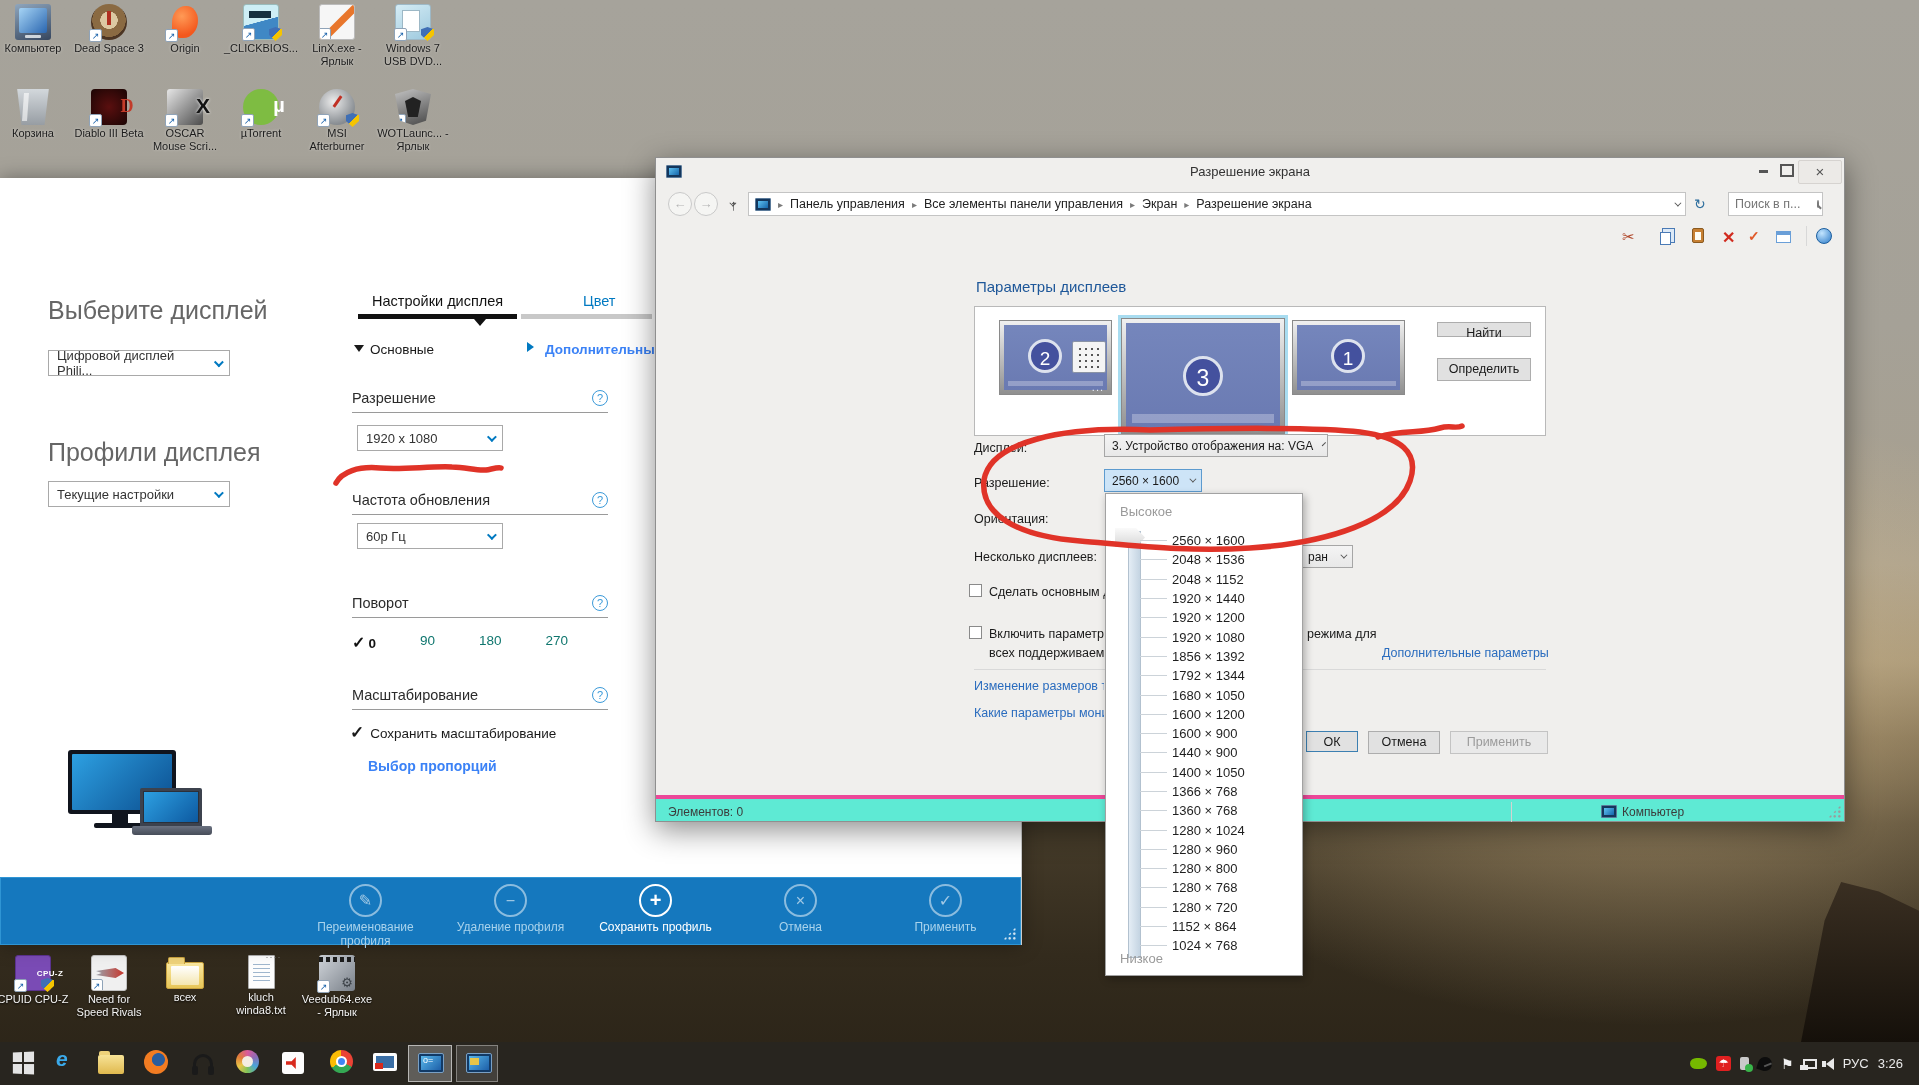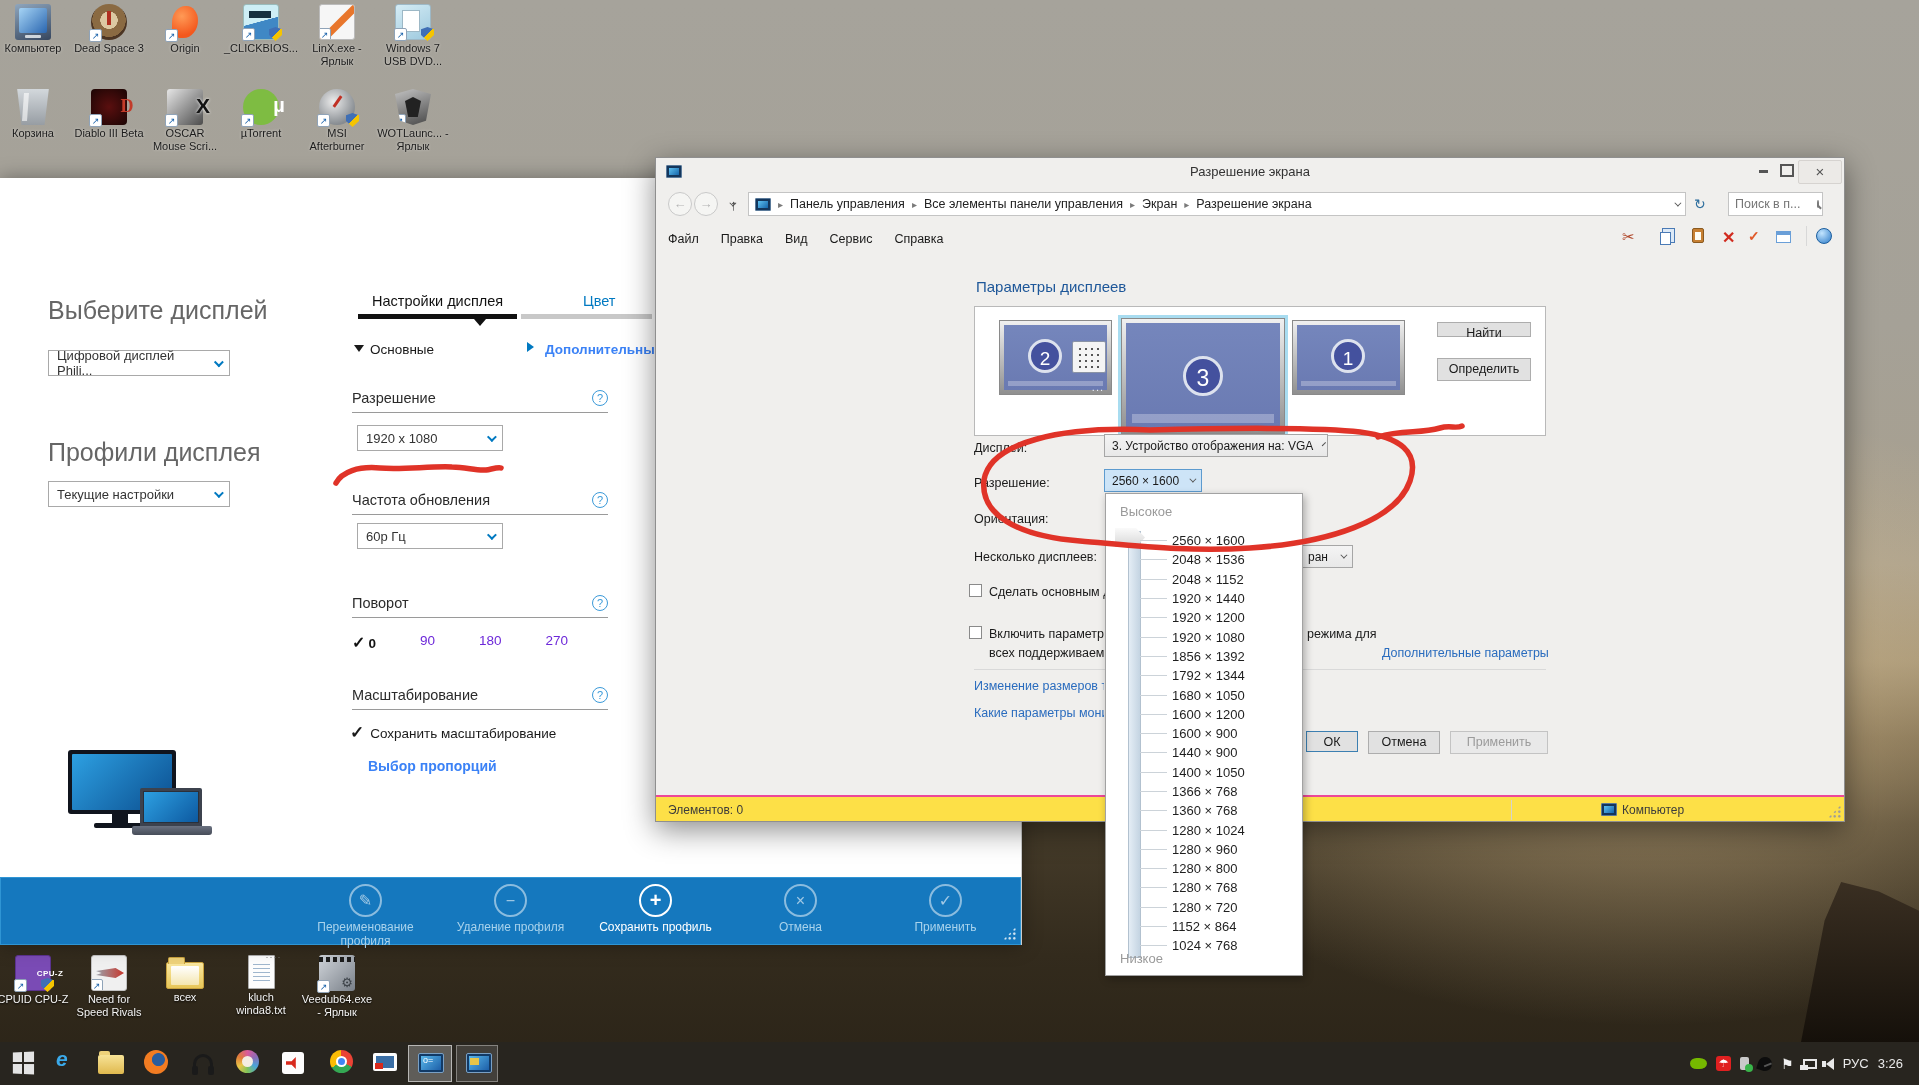--- a/index.html
+++ b/index.html
@@ -96,21 +96,21 @@
   .tri { display:inline-block; width:0; height:0; vertical-align:2px; margin-right:6px; }
   .tri-down { border:5px solid transparent; border-top:7px solid #1a1a1a; vertical-align:-3px;}
   .tri-right { border:5px solid transparent; border-left:7px solid #0079c1; }
   .ilink { color:#3b82f6; cursor:pointer;font-weight:bold; }
   .ifield { position:absolute; width:256px; border-bottom:1px solid #9a9a9a; padding-bottom:6px;
             display:flex; justify-content:space-between; align-items:flex-end; font-size:14.5px; color:#2b2b2b; }
   .help { width:16px; height:16px; border:1.5px solid #3b9ad9; border-radius:50%; color:#3b9ad9; font-size:11px;
           text-align:center; line-height:14px; cursor:pointer; }
   .help::before { content:"?"; }
   .rot { position:absolute; display:flex; gap:44px; font-size:13.5px; }
-  .rot span { color:#6d28d9; cursor:pointer; }
+  .rot span { color:#0f766e; cursor:pointer; }
   .rot span:first-of-type { color:#111; font-weight:bold; }
   .rot span:first-of-type::before { content:"✓"; font-size:16px; margin-right:3px; }
   .checkline { position:absolute; font-size:13.5px; color:#1a1a1a; }
   .checkline::before { content:"✓"; font-size:17px; font-weight:bold; margin-right:6px; }
 
   .intel-graphic { position:absolute; left:68px; top:572px; width:160px; height:100px; }
   .ig-mon { position:absolute; left:0; top:0; width:108px; height:64px; background:#10141d; border-radius:3px; }
   .ig-mon::before { content:""; position:absolute; inset:4px; background:linear-gradient(135deg,#2da0e2,#0b4e8f); border-radius:1px; }
   .ig-stand { position:absolute; left:44px; top:64px; width:16px; height:9px; background:#10141d; }
   .ig-base { position:absolute; left:26px; top:73px; width:56px; height:5px; background:#10141d; border-radius:2px; }
@@ -189,21 +189,21 @@
   .win-btn-disabled { color:#9b9b9b; background:#e9e9e9; border-color:#c3c3c3; cursor:default; }
 
   .frm-label { position:absolute; font-size:12.5px; color:#1a1a1a; }
   .combo { position:absolute; height:23px; background:linear-gradient(#f4f4f4,#e8e8e8); border:1px solid #a6a6a6;
            display:flex; align-items:center; justify-content:space-between; padding:0 7px; font-size:12px; cursor:pointer; overflow:hidden; white-space:nowrap; }
   .combo-focus { background:#cde4f7; border-color:#5d9bcf; }
   .checkbox { position:absolute; width:13px; height:13px; background:#fff; border:1px solid #8a8a8a; cursor:pointer; }
   .dlg-link { position:absolute; font-size:12.5px; color:#2a6cbe; cursor:pointer; white-space:nowrap; overflow:hidden; }
   .dlg-sep { position:absolute; height:1px; background:#d9d9d9; }
 
-  .statusbar { position:absolute; left:0; bottom:0; width:100%; height:26px; background:#fde047; border-top:2px solid #ec4899; }
+  .statusbar { position:absolute; left:0; bottom:0; width:100%; height:26px; background:#5eead4; border-top:4px solid #ec4899; }
   .status-sep { position:absolute; top:3px; width:1px; height:20px; background:#d4d2d0; }
 
   
   .res-list { position:absolute; left:449px; top:335px; width:198px; height:483px; background:#fff;
               border:1px solid #a2a2a2; box-shadow:2px 3px 8px rgba(0,0,0,.3); z-index:30; }
   .res-cap { position:absolute; left:14px; font-size:13px; color:#9a9a9a; }
   .res-track { position:absolute; left:22px; top:37px; width:13px; height:427px;
                background:linear-gradient(90deg,#e4edf5,#c4d4e2); border:1px solid #b2c1cf; }
   .res-thumb { position:absolute; left:9px; top:34px; width:30px; height:19px; background:linear-gradient(#fafafa,#d6d6d6);
                clip-path:polygon(0 0,70% 0,100% 50%,70% 100%,0 100%); filter:drop-shadow(0 0 1px #8a8a8a); cursor:pointer; }
@@ -509,30 +509,20 @@
           <span class="crumb">Разрешение экрана</span>
         </span>
       <span class="chev chev-d addr-chev"></span>
     </div>
     <div class="refresh">↻</div>
     <div class="search-field">
       <input placeholder="Поиск в п..." style="">
       <span class="mag"></span>
     </div>
 
-    <div class="menubar">
-      <span style="position:absolute;display:flex;gap:22px;left:12px;top:4px;">
-
-      <span class="menu-item" style="position:relative;">Файл</span>
-          <span class="menu-item" style="position:relative;">Правка</span>
-          <span class="menu-item" style="position:relative;">Вид</span>
-          <span class="menu-item" style="position:relative;">Сервис</span>
-          <span class="menu-item" style="position:relative;">Справка</span>
-        </span>
-    </div>
     <span class="mi mi-scissors" style="left:966px;">✂</span>
     <span class="mi mi-copy" style="left:1004px;"></span>
     <span class="mi mi-clip" style="left:1036px;"></span>
     <span class="mi mi-x" style="left:1066px;">✕</span>
     <span class="mi mi-check" style="left:1092px;">✓</span>
     <span class="mi mi-window" style="left:1120px;"></span>
     <span class="mi-sep" style="left:1150px;"></span>
     <span class="mi mi-globe" style="left:1160px;"></span>
 
     <div class="dlg-heading">Параметры дисплеев</div>

